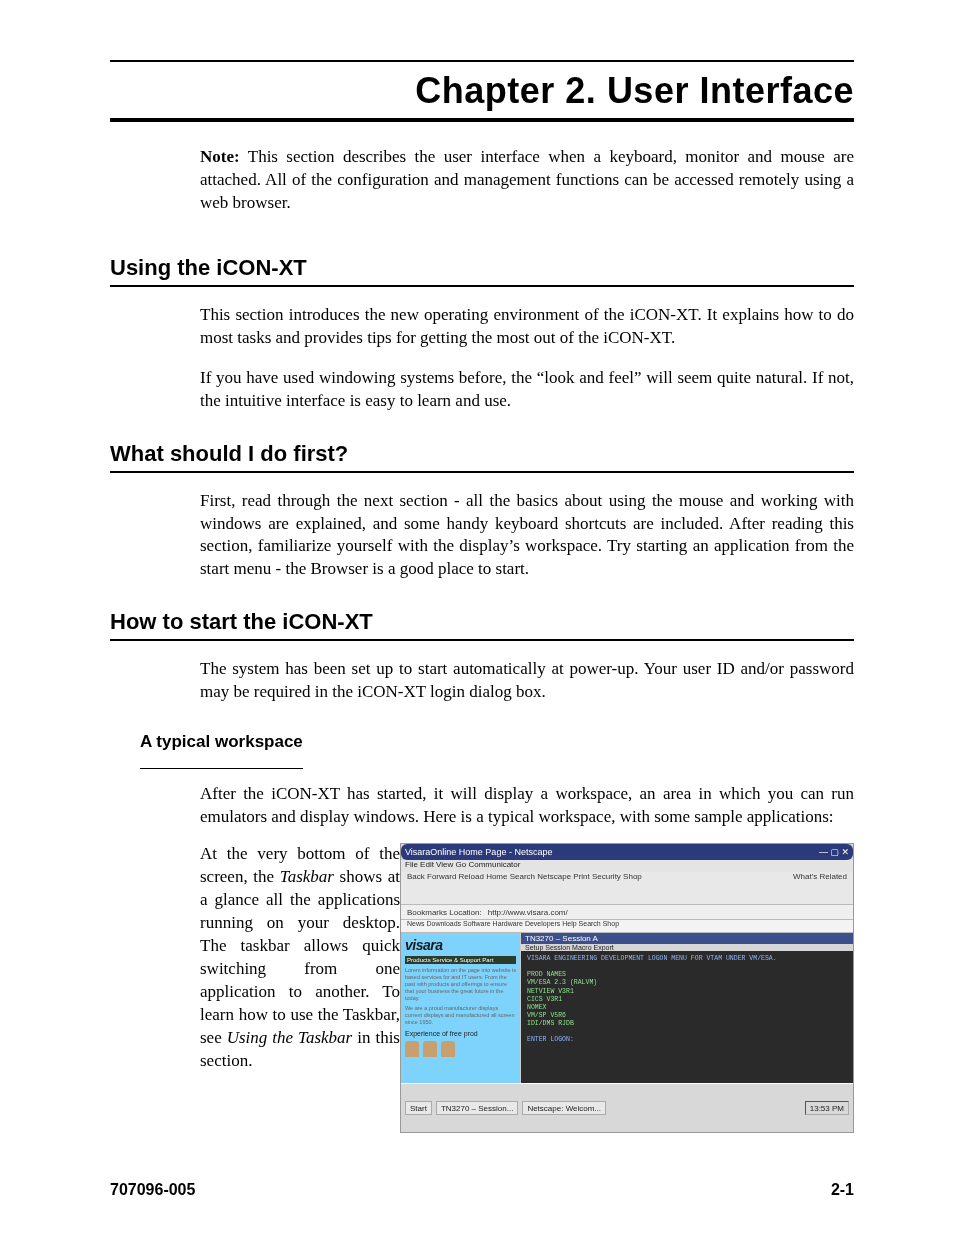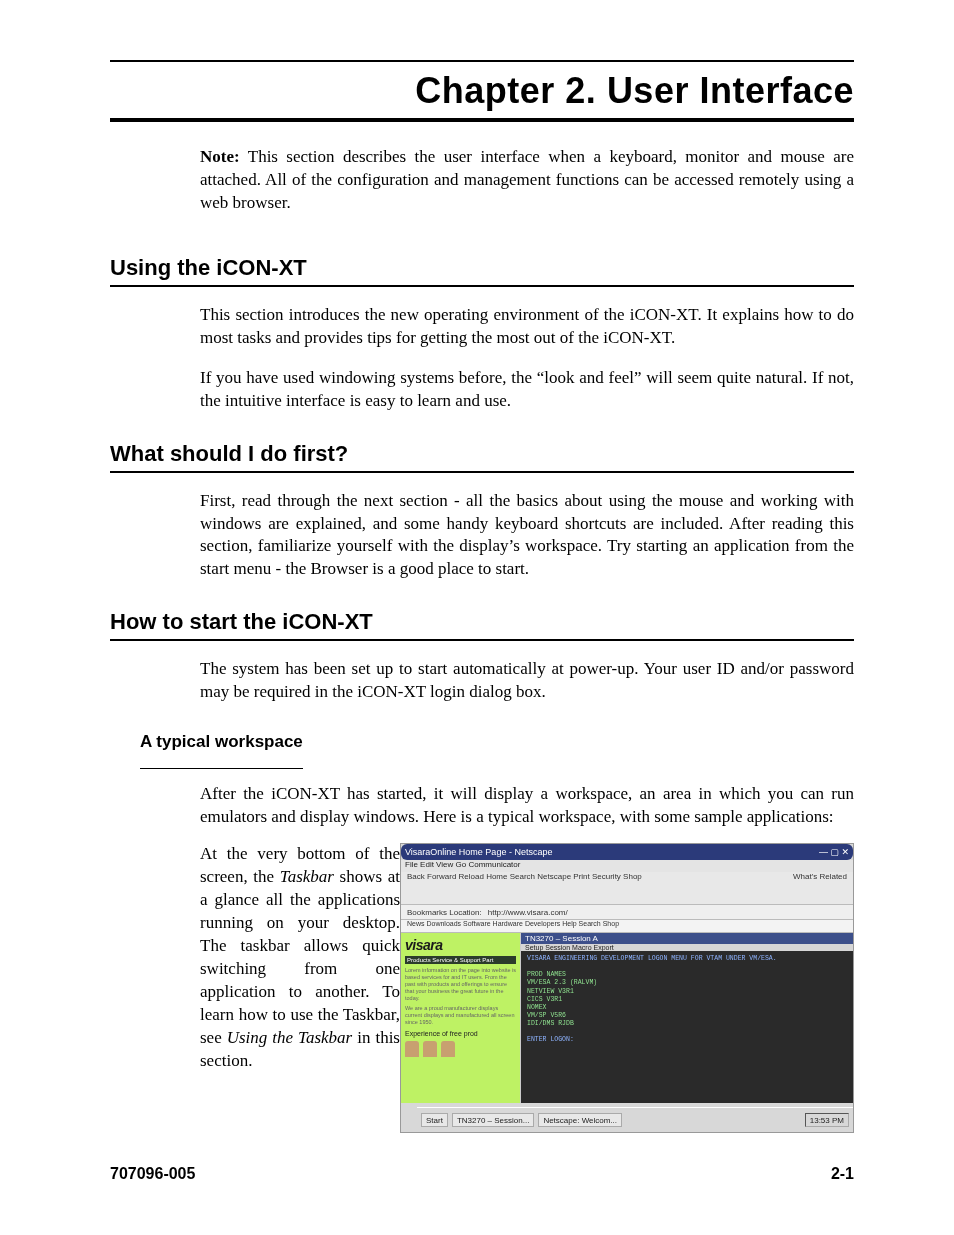--- a/index.html
+++ b/index.html
@@ -148,21 +148,21 @@
     font-family: Arial, sans-serif;
     padding: 0 6px;
     color: #333;
   }
   .ss-body {
     display: flex;
     height: 170px;
   }
   .ss-left {
     width: 120px;
-    background: #bef264;
+    background: #7dd3fc;
     border-right: 1px solid #ccc;
     padding: 4px;
     box-sizing: border-box;
     font-size: 7px;
     font-family: Arial, sans-serif;
     color: #333;
   }
   .ss-logo {
     font-family: Arial, sans-serif;
     font-size: 14px;
@@ -236,23 +236,22 @@
     position: absolute;
     left: 0; right: 0; bottom: 0;
     height: 16px;
     background: #d8d8d8;
     border-top: 1px solid #fff;
     display: flex;
     align-items: center;
     font-size: 8px;
     font-family: Arial, sans-serif;
     color: #222;
-    padding: 4px 4px;
+    padding: 16px 4px;
     gap: 4px;
-    margin-left: 16px;
   }
   .ss-taskbtn {
     background: #e8e8e8;
     border: 1px solid #aaa;
     padding: 0 4px;
     height: 12px;
     display: inline-flex;
     align-items: center;
   }
   .ss-clock {
@@ -261,21 +260,21 @@
     padding: 0 4px;
     height: 12px;
     display: inline-flex;
     align-items: center;
   }
   
   .footer {
     position: absolute;
     left: 110px;
     right: 100px;
-    bottom: 52px;
+    bottom: 36px;
     display: flex;
     justify-content: space-between;
     font-family: Arial, Helvetica, sans-serif;
     font-weight: 700;
     font-size: 16px;
   }
 </style>
 </head>
 <body>
 

